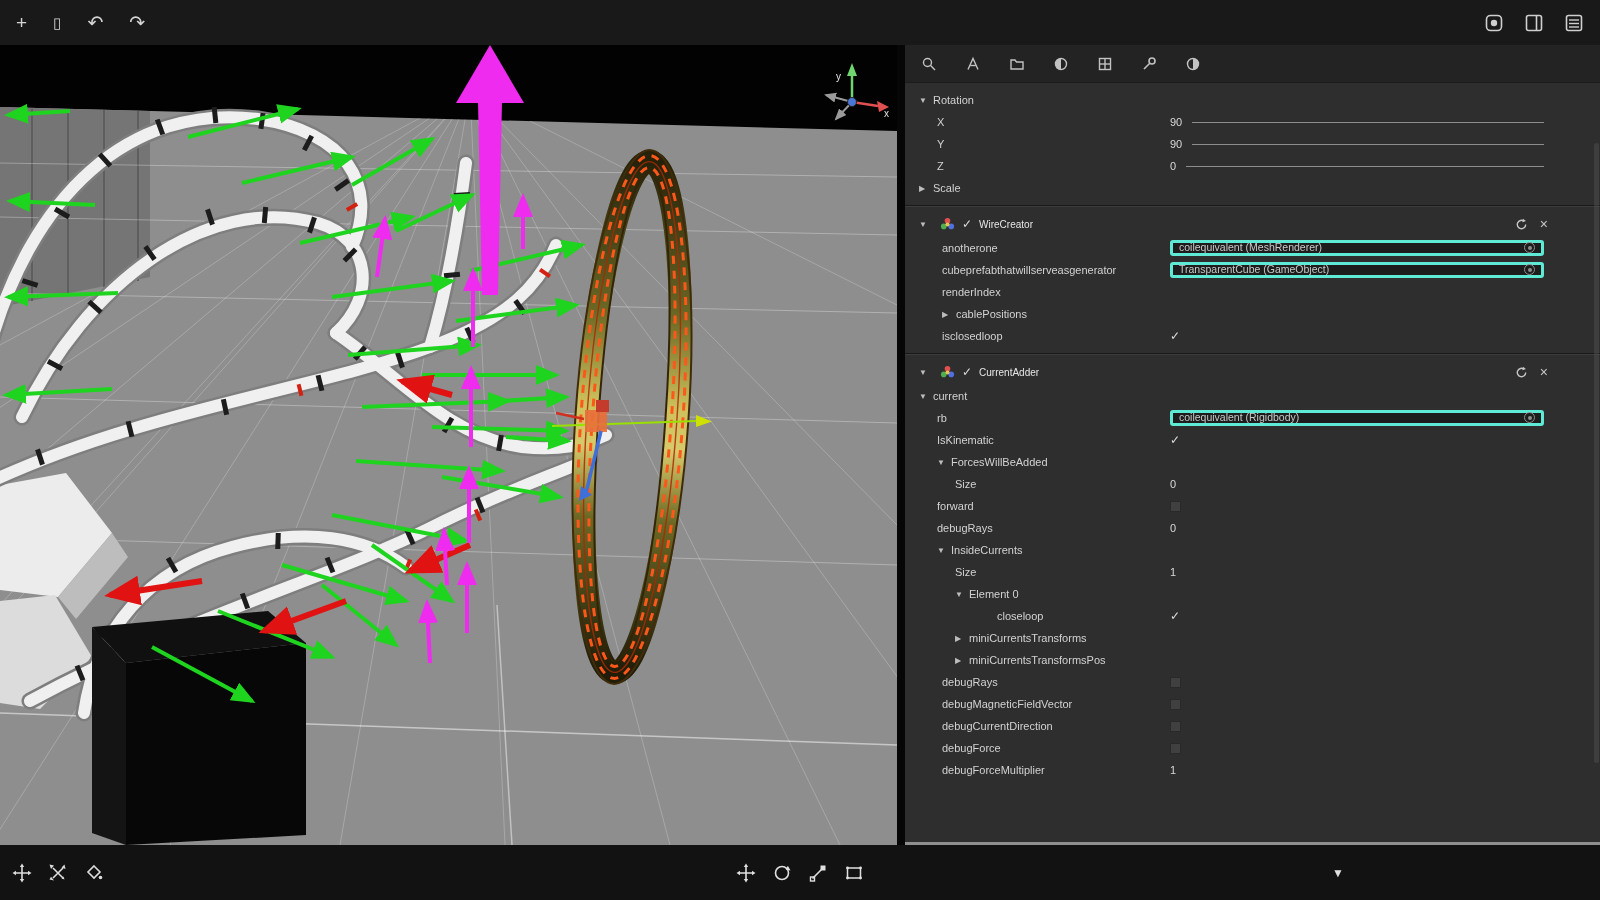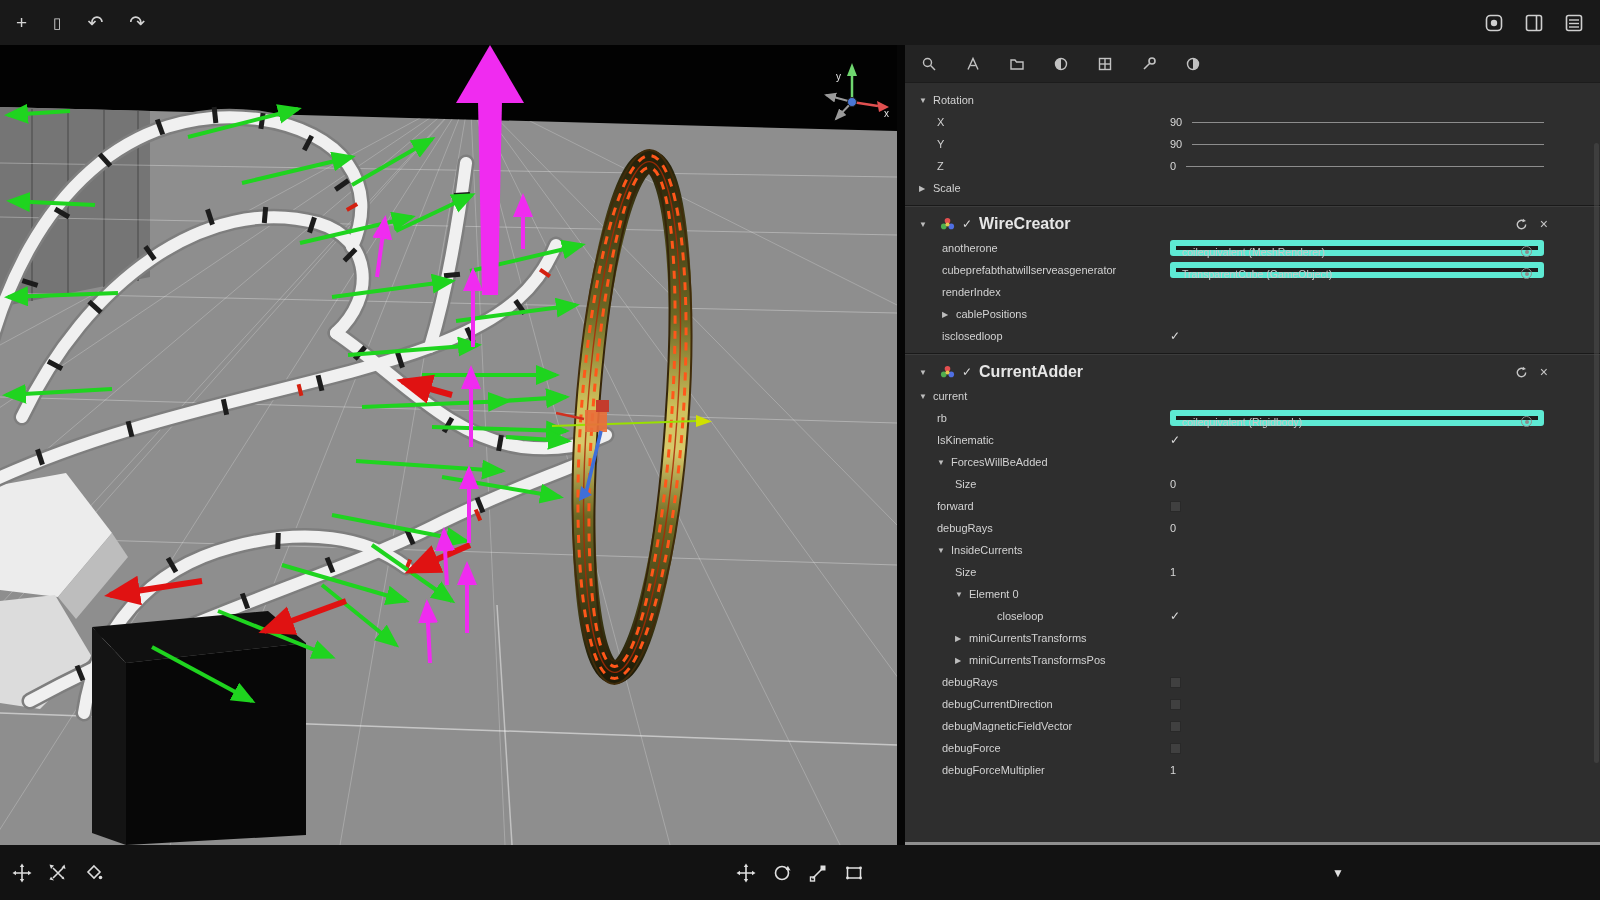--- a/index.html
+++ b/index.html
@@ -22,28 +22,28 @@
   .insp-toolbar { height:38px; background:#232323; border-bottom:1px solid #1c1c1c; display:flex; align-items:center; gap:28px; padding:0 16px; flex:none; }
   .insp-body { flex:1; position:relative; padding-top:6px; overflow:hidden; }
   .irow { position:relative; height:22px; display:flex; align-items:center; color:#d2d2d2; font-size:11px; }
   .fold { width:14px; font-size:8px; color:#bdbdbd; flex:none; }
   .lbl { white-space:nowrap; }
   .p14{padding-left:14px}.p20{padding-left:37px}.p32{padding-left:32px}.p46{padding-left:50px}.p60{padding-left:92px}
   .val { position:absolute; left:265px; right:56px; top:0; bottom:0; display:flex; align-items:center; gap:10px; }
   .num { font-size:11px; color:#d8d8d8; }
   .track { flex:1; height:1px; background:#8d8d8d; }
   .handle { width:9px; height:9px; border-radius:50%; background:#d8d8d8; flex:none; }
-  .objfield { position:absolute; left:265px; right:56px; top:3px; bottom:3px; background:#1d1d1d; border:6px solid #5eead4; border-radius:3px; display:flex; align-items:flex-start; padding:0 6px; gap:6px; }
+  .objfield { position:absolute; left:265px; right:56px; top:3px; bottom:3px; background:#1d1d1d; border:3px solid #5eead4; border-radius:3px; display:flex; align-items:flex-end; padding:0 6px; gap:6px; }
   .objtext { font-size:10.5px; color:#c9c9c9; white-space:nowrap; overflow:hidden; }
   .picker { margin-left:auto; width:11px; height:11px; border-radius:50%; border:1.5px solid #8d8d8d; position:relative; flex:none; }
   .picker::after { content:""; position:absolute; inset:2.5px; background:#8d8d8d; border-radius:50%; }
   .checkmark { font-size:12px; color:#d8d8d8; }
   .uncheck { width:11px; height:11px; background:#404040; border:1px solid #292929; }
   .comp-head { height:26px; display:flex; align-items:center; gap:7px; padding:0 52px 0 14px; color:#e6e6e6; }
-  .comp-name { font-weight:bold; font-size:16px; }
+  .comp-name { font-weight:normal; font-size:10px; }
   .comp-actions { margin-left:auto; display:flex; gap:12px; align-items:center; color:#c6c6c6; }
   .xclose { font-size:14px; line-height:1; color:#c6c6c6; }
   .divider { height:1px; background:#191919; margin:6px 0 5px; box-shadow:0 1px 0 #3c3c3c; }
   .hscroll { position:absolute; left:0; right:0; bottom:0; height:3px; background:#8f8f8f; }
   .vscroll { position:absolute; right:1px; top:60px; width:5px; height:620px; background:#4d4d4d; border-radius:3px; opacity:.5; }
 
   
   .bottom-bar { height:55px; background:#121212; position:relative; flex:none; display:flex; align-items:center; }
   .bb-left { display:flex; gap:16px; margin-left:12px; }
   .bb-center { position:absolute; left:50%; transform:translateX(-50%); display:flex; gap:16px; }
@@ -538,27 +538,27 @@
           <span class="fold">▶</span>
           <span class="lbl">miniCurrentsTransformsPos</span>
         </div>
         <div class="irow p20">
           <span class="lbl">debugRays</span>
           <div class="val">
               <span class="uncheck"></span>
             </div>
         </div>
         <div class="irow p20">
+          <span class="lbl">debugMagneticFieldVector</span>
+          <div class="val">
+              <span class="uncheck"></span>
+            </div>
+        </div>
+        <div class="irow p20">
           <span class="lbl">debugCurrentDirection</span>
-          <div class="val">
-              <span class="uncheck"></span>
-            </div>
-        </div>
-        <div class="irow p20">
-          <span class="lbl">debugMagneticFieldVector</span>
           <div class="val">
               <span class="uncheck"></span>
             </div>
         </div>
         <div class="irow p20">
           <span class="lbl">debugForce</span>
           <div class="val">
               <span class="uncheck"></span>
             </div>
         </div>

